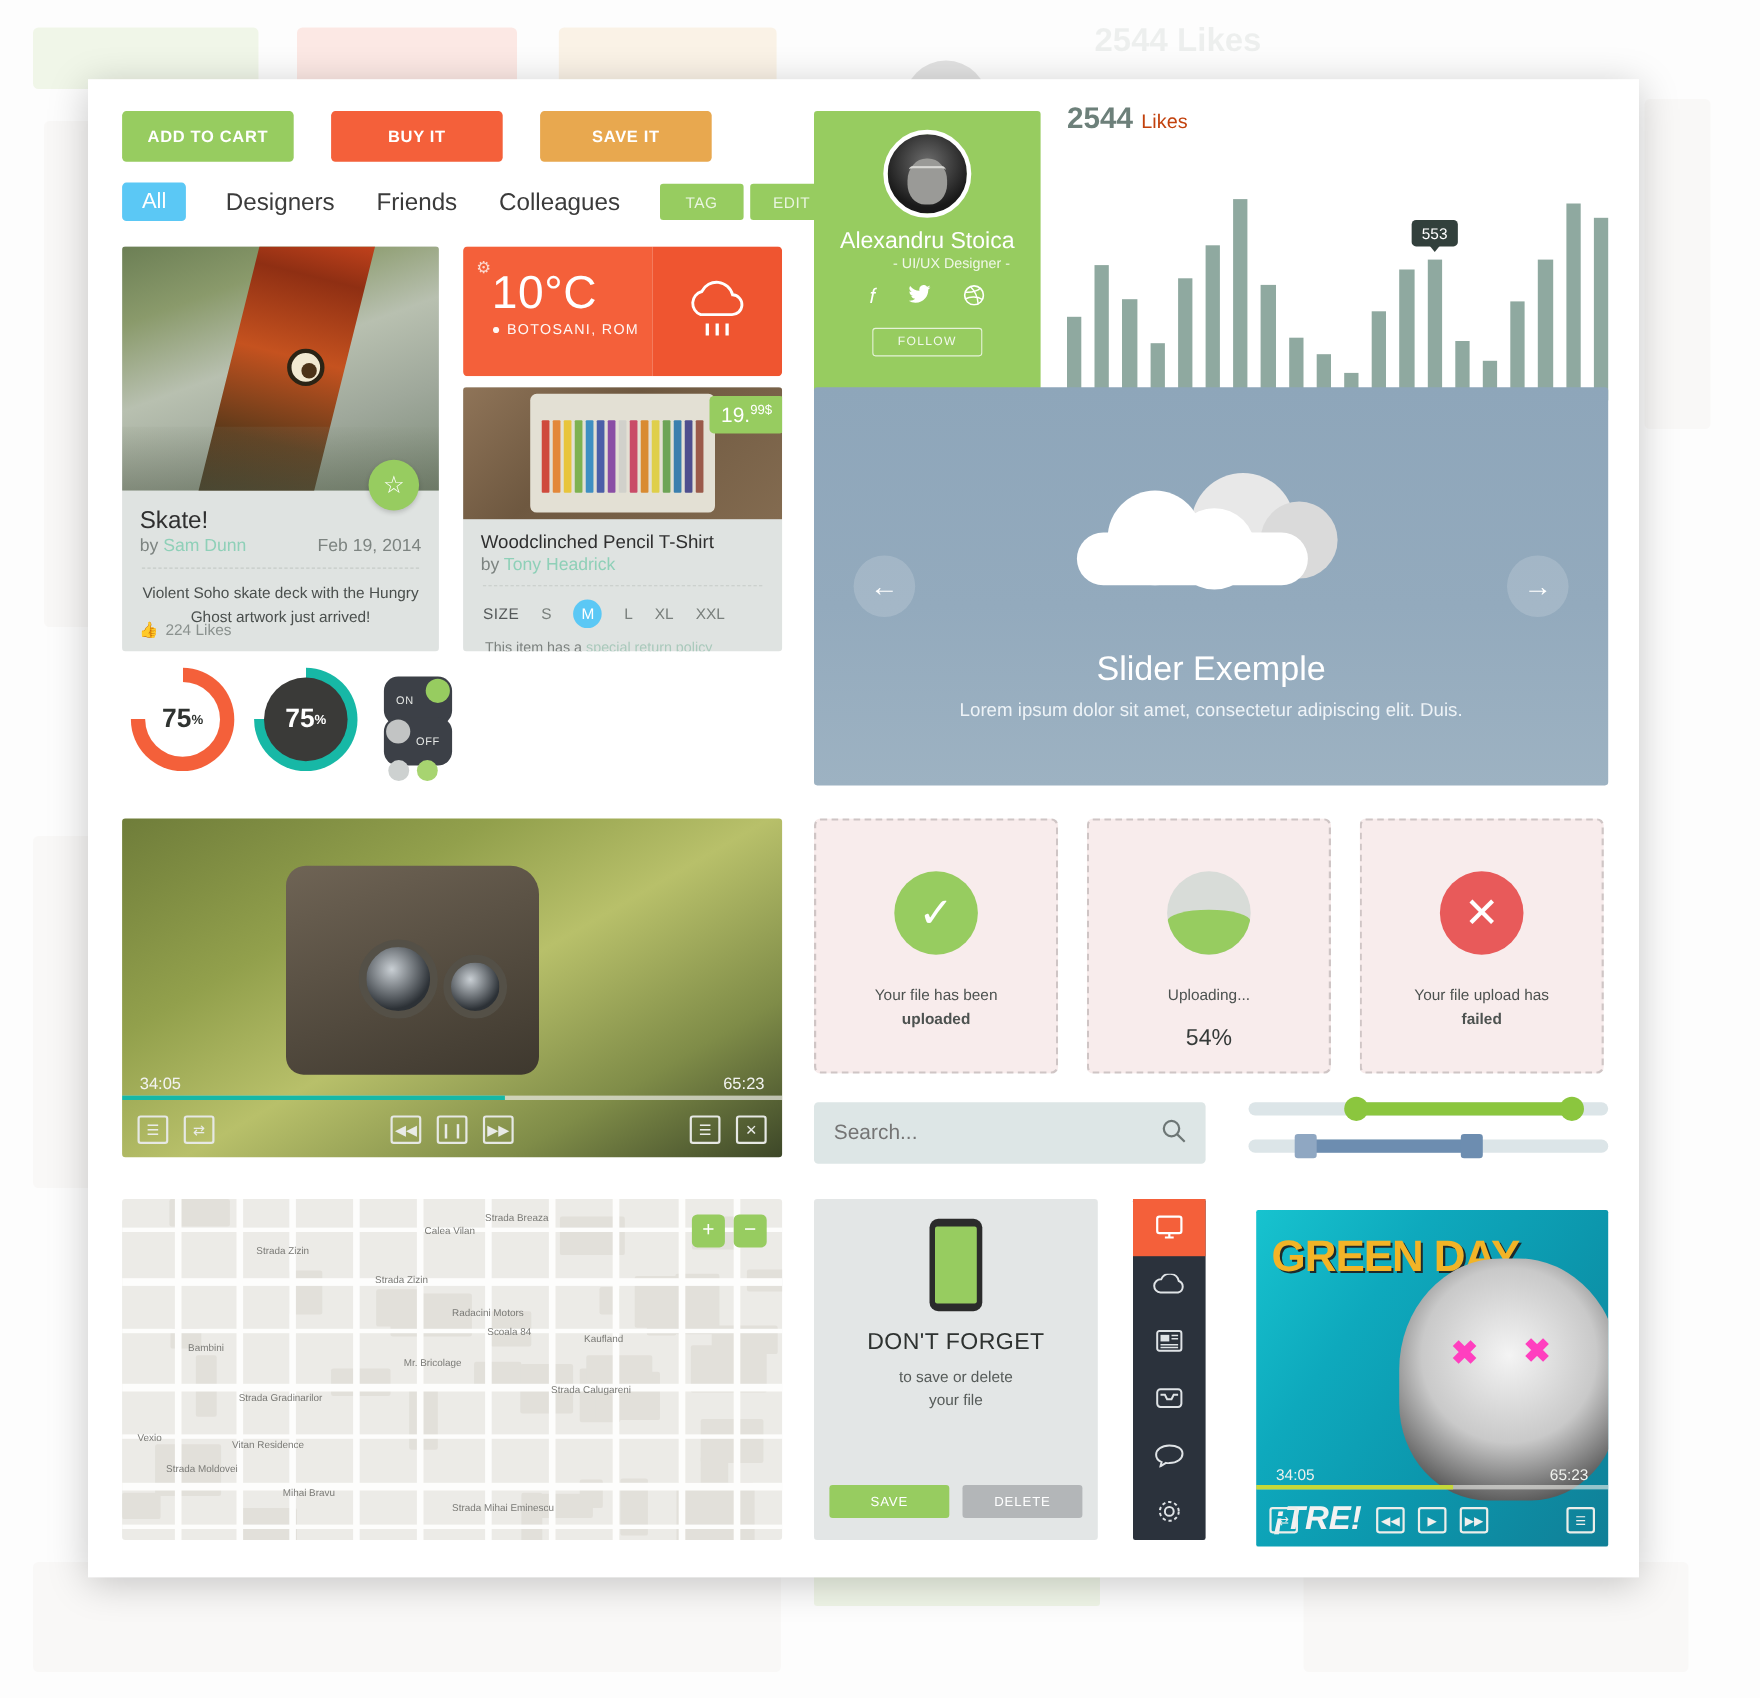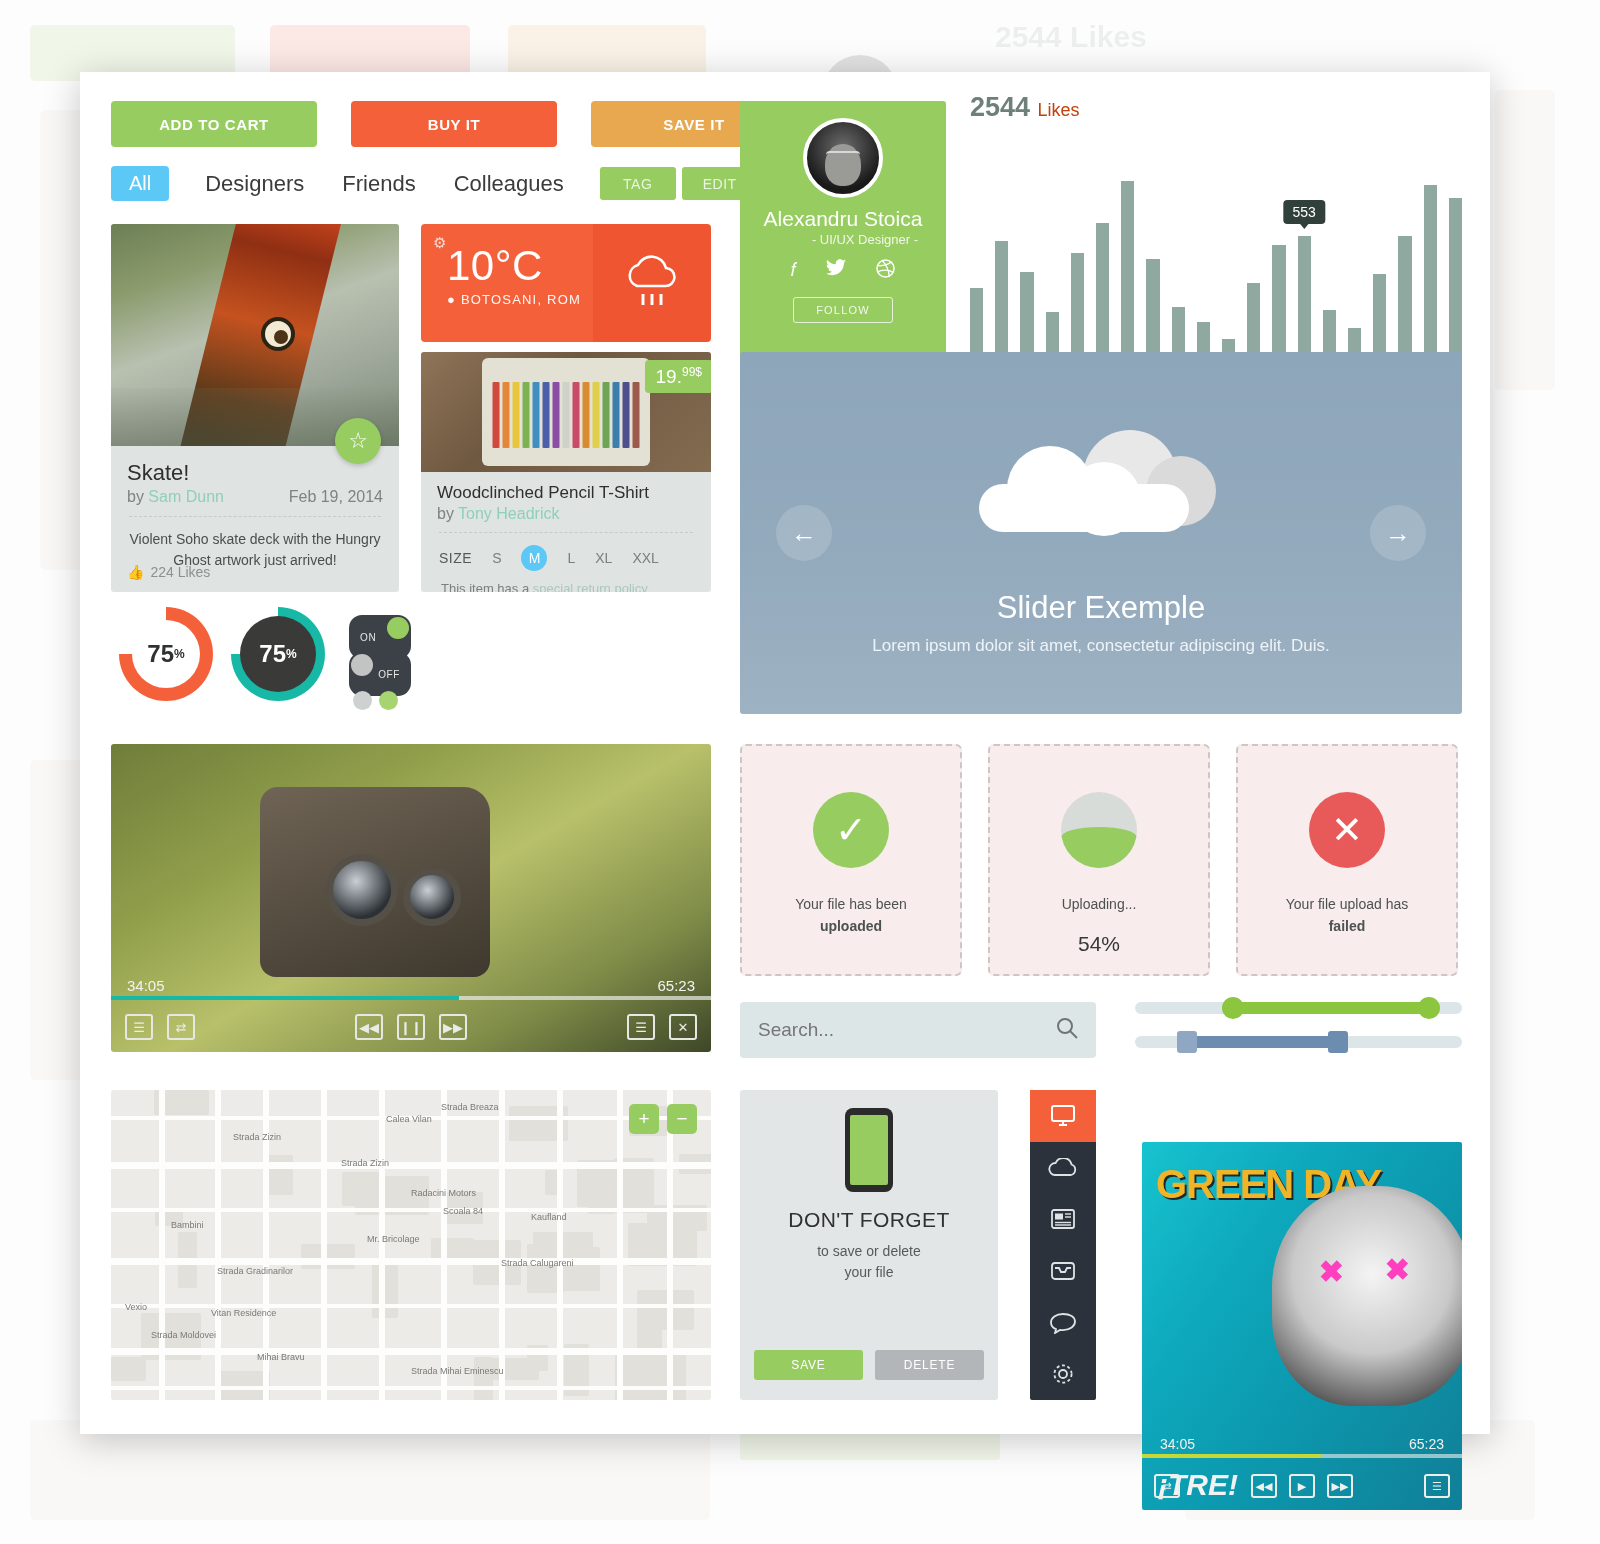--- a/index.html
+++ b/index.html
@@ -21,21 +21,21 @@
   .panel {
     position: absolute; left: 80px; top: 72px;
     width: 1410px; height: 1362px;
     background: #ffffff;
     box-shadow: 0 6px 34px rgba(0,0,0,.22);
   }
 
   
   .topbtns { position: absolute; left: 31px; top: 29px; display: flex; gap: 34px; }
   .abtn {
-    width: 206px; height: 46px; border: none; border-radius: 4px;
+    width: 156px; height: 46px; border: none; border-radius: 4px;
     color: #fff; font-size: 15px; font-weight: bold; letter-spacing: .6px;
     cursor: pointer; display: flex; align-items: center; justify-content: center;
   }
   .abtn.green { background: #97cc60; }
   .abtn.orange { background: #f4603a; }
   .abtn.sand { background: #e8a84f; }
 
   
   .tabs { position: absolute; left: 31px; top: 94px; display: flex; align-items: center; }
   .tab {
@@ -308,21 +308,21 @@
   .rail {
     position: absolute; left: 950px; top: 1018px; width: 66px; height: 310px;
     background: #2b323c; border-radius: 2px; display: flex; flex-direction: column; align-items: center;
   }
   .rail-item { width: 66px; height: 52px; display: flex; align-items: center; justify-content: center;
                color: #dfe3e6; cursor: pointer; }
   .rail-item.active { background: #f4603a; color: #fff; }
 
   
   .music {
-    position: absolute; left: 1062px; top: 1070px; width: 320px; height: 368px;
+    position: absolute; left: 1062px; top: 1028px; width: 320px; height: 306px;
     border-radius: 2px; overflow: hidden;
     background: linear-gradient(125deg,#17c3cf 0%, #0ea9bd 30%, #0c97ad 60%, #107f97 100%);
   }
   .gd-title { position: absolute; left: 14px; top: 20px; font-size: 40px; font-weight: bold;
               color: #f2b427; letter-spacing: -1px; text-shadow: 2px 2px 0 #1d2a2c; }
   .gd-face {
     position: absolute; right: -10px; top: 44px; width: 200px; height: 220px;
     background: radial-gradient(circle at 50% 40%, #f4f4f4 0%, #c9c9c9 48%, #4b4b4b 86%);
     border-radius: 46% 46% 40% 40%;
   }

